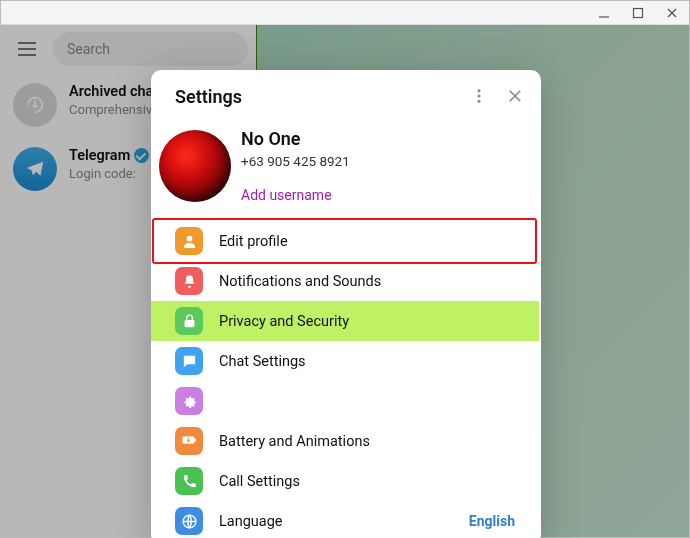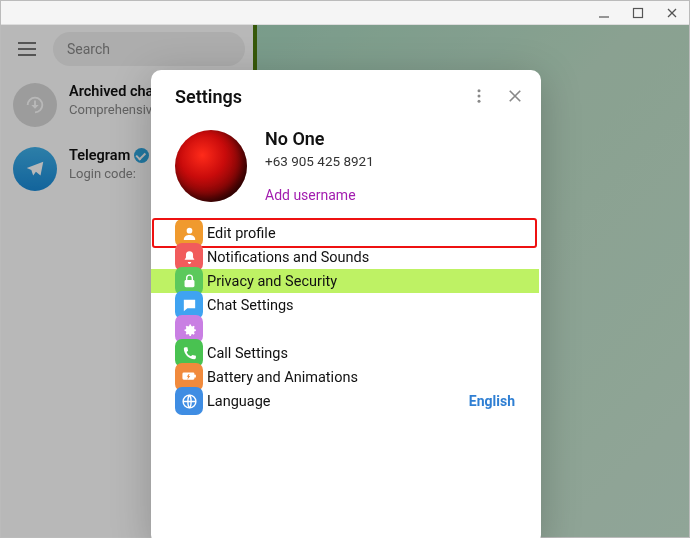--- a/index.html
+++ b/index.html
@@ -24,21 +24,21 @@
   }
   .titlebar .win-btn svg { width:12px; height:12px; stroke:#555; fill:none; stroke-width:1.2; }
 
   .app {
     position: absolute; top: 24px; left: 0; right: 0; bottom: 0;
     display:flex;
   }
   .left {
     width: 256px; height: 100%;
     background: #fff;
-    border-right: 4px solid #4d7c0f;
+    border-right: 1px solid #4d7c0f;
     position: relative;
   }
   .right {
     flex:1; height:100%;
     background: linear-gradient(135deg,#a8d8c0 0%, #bfe0c9 40%, #c8e5d2 100%);
     position: relative;
   }
   .overlay {
     position:absolute; inset:0;
     background: rgba(0,0,0,0.28);
@@ -97,35 +97,35 @@
   .icon-btn svg { width:18px; height:18px; fill:#888; }
 
   .modal-scroll {
     flex:1; overflow:auto; position:relative;
     padding-right:2px;
   }
   .modal-scroll::-webkit-scrollbar { width:8px; }
   .modal-scroll::-webkit-scrollbar-thumb { background:#cfcfcf; border-radius:4px; }
 
   .profile {
-    display:flex; align-items:center; gap:18px;
-    padding:6px 24px 18px 24px;
+    display:flex; align-items:center; gap:10px;
+    padding:6px 24px 18px 8px;
   }
   .profile-avatar {
     width:72px; height:72px; border-radius:50%;
     background: radial-gradient(circle at 38% 35%, #ff2b1a 0%, #c90b0b 35%, #1a0000 100%);
     box-shadow: inset -4px -4px 8px rgba(0,0,0,.5);
   }
   .profile-name { font-size:18px; font-weight:600; color:#111; }
   .profile-phone { font-size:13.5px; color:#333; margin-top:4px; }
   .profile-username { font-size:14px; color:#a21caf; margin-top:18px; cursor:pointer; }
 
   .setting {
-    display:flex; align-items:center; gap:4px;
-    padding:8px 24px; height:24px;
+    display:flex; align-items:center; gap:16px;
+    padding:8px 24px; height:40px;
     cursor:pointer; position:relative;
   }
   .setting.hover { background:#bef264; }
   .setting .sicon {
     width:28px; height:28px; border-radius:7px; flex-shrink:0;
     display:flex; align-items:center; justify-content:center;
   }
   .setting .sicon svg { width:17px; height:17px; fill:#fff; }
   .setting .slabel { font-size:14.5px; color:#111; flex:1; }
   .setting .sval { font-size:14px; color:#2F7FD3;font-weight:bold; }
@@ -273,34 +273,34 @@
               <div class="slabel">Chat Settings</div>
             </div>
             <div class="setting">
               <div class="sicon" style="background: rgb(201, 127, 227);">
                 <svg viewBox="0 0 24 24">
                   <path d="M12 8a4 4 0 1 0 0 8 4 4 0 0 0 0-8zm9 4-2-.5a7 7 0 0 0-.6-1.5l1-1.8-1.6-1.6-1.8 1a7 7 0 0 0-1.5-.6L14 5h-2l-.5 2a7 7 0 0 0-1.5.6l-1.8-1L6.6 8.2l1 1.8A7 7 0 0 0 7 11.5L5 12v2l2 .5c.1.5.3 1 .6 1.5l-1 1.8 1.6 1.6 1.8-1c.5.3 1 .5 1.5.6L12 21h2l.5-2c.5-.1 1-.3 1.5-.6l1.8 1 1.6-1.6-1-1.8c.3-.5.5-1 .6-1.5L21 14v-2z"></path>
                 </svg>
               </div>
             </div>
             <div class="setting">
+              <div class="sicon" style="background: rgb(241, 138, 60);">
+                <svg viewBox="0 0 24 24">
+                  <path d="M4 5h13a2 2 0 0 1 2 2v1h2v4h-2v1a2 2 0 0 1-2 2H4a2 2 0 0 1-2-2V7a2 2 0 0 1 2-2zm7 2-3 4h2l-1 4 4-5h-2l1-3h-1z"></path>
+                </svg>
+              </div>
+              <div class="slabel">Battery and Animations</div>
+            </div>
+            <div class="setting">
               <div class="sicon" style="background: rgb(73, 194, 81);">
                 <svg viewBox="0 0 24 24">
                   <path d="M6 3c-1 0-2 1-2 2 0 8 7 15 15 15 1 0 2-1 2-2v-3l-5-1-2 2c-3-1-5-3-6-6l2-2-1-5H6z"></path>
                 </svg>
               </div>
               <div class="slabel">Call Settings</div>
-            </div>
-            <div class="setting">
-              <div class="sicon" style="background: rgb(241, 138, 60);">
-                <svg viewBox="0 0 24 24">
-                  <path d="M4 5h13a2 2 0 0 1 2 2v1h2v4h-2v1a2 2 0 0 1-2 2H4a2 2 0 0 1-2-2V7a2 2 0 0 1 2-2zm7 2-3 4h2l-1 4 4-5h-2l1-3h-1z"></path>
-                </svg>
-              </div>
-              <div class="slabel">Battery and Animations</div>
             </div>
             <div class="setting">
               <div class="sicon" style="background: rgb(63, 141, 227);">
                 <svg viewBox="0 0 24 24">
                   <circle cx="12" cy="12" r="9" fill="none" stroke="#fff" stroke-width="2"></circle>
                   <path d="M3 12h18M12 3c3 3 3 15 0 18M12 3c-3 3-3 15 0 18" fill="none" stroke="#fff" stroke-width="2"></path>
                 </svg>
               </div>
               <div class="slabel">Language</div>
               <div class="sval">English</div>

